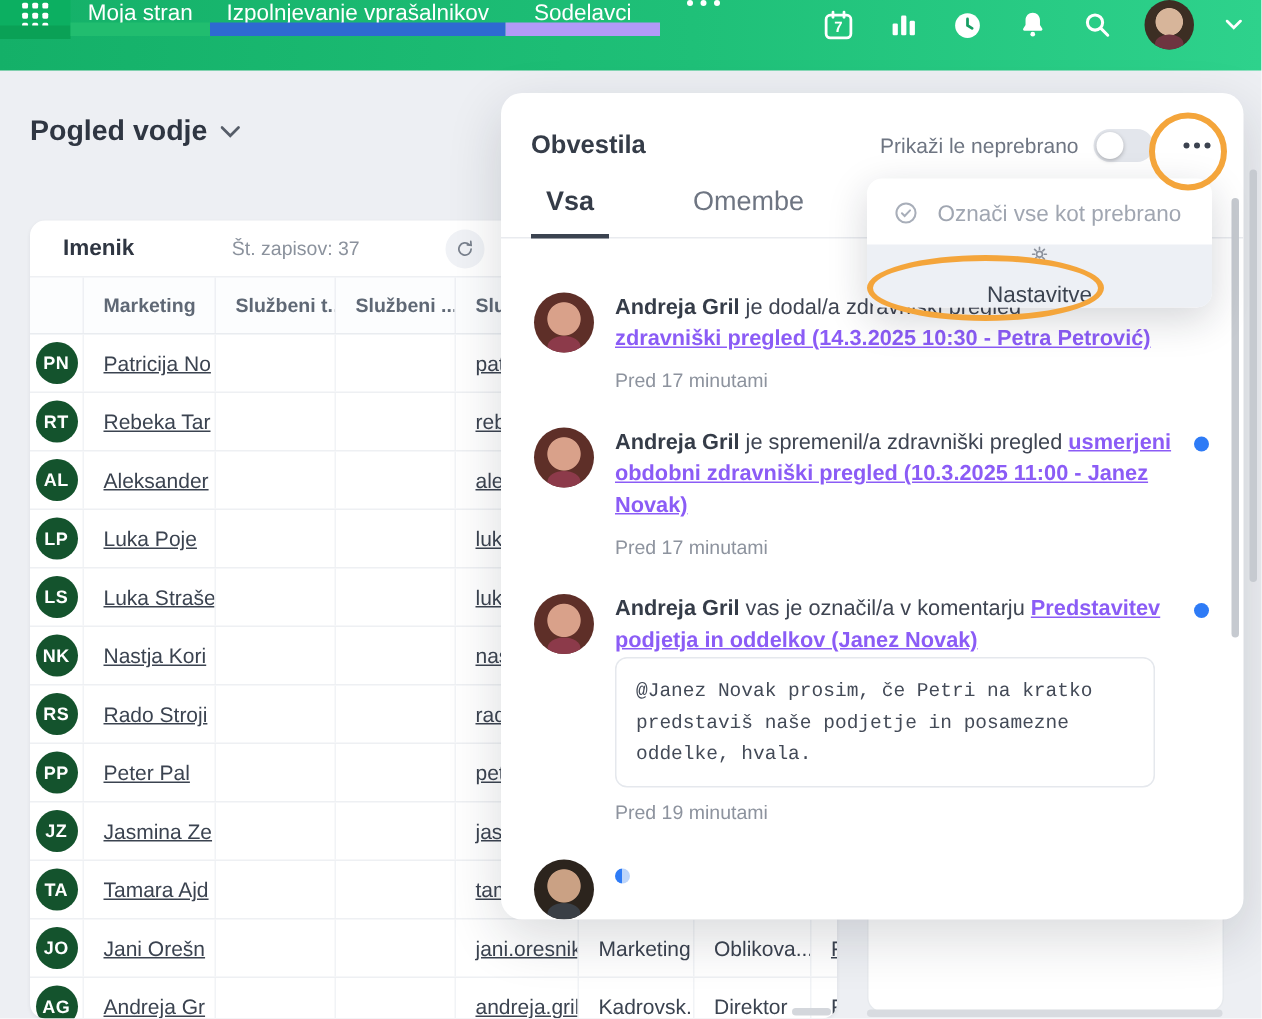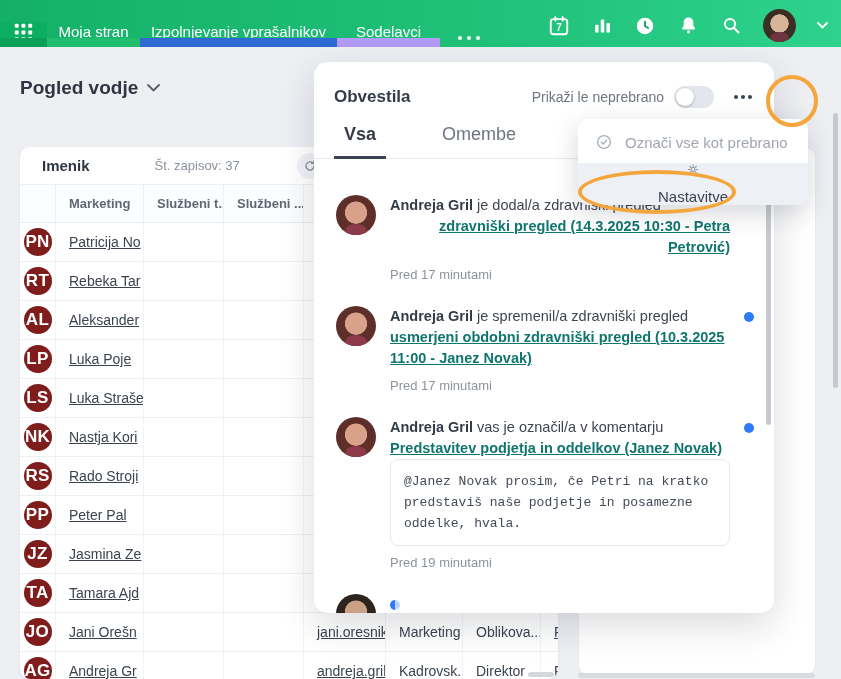--- a/index.html
+++ b/index.html
@@ -4,21 +4,21 @@
 <style>
   html,body{margin:0;padding:0;}
   body{
     width:841px;height:679px;position:relative;overflow:hidden;
     background:#edeff3;font-family:"Liberation Sans",sans-serif;
     -webkit-font-smoothing:antialiased;
   }
   
   .nav{position:absolute;top:0;left:0;width:841px;height:47px;
     background:linear-gradient(90deg,#14b068 0%,#1fc078 55%,#2ed28c 100%);
-    display:flex;align-items:flex-end;z-index:5;}
+    display:flex;align-items:flex-start;z-index:5;}
   .nav-grid{width:47px;background:#0caf61;position:relative;display:flex;align-items:center;justify-content:center;cursor:pointer;}
   .nav-grid::after{content:"";position:absolute;left:0;right:0;bottom:0;height:9px;background:#0aa156;}
   .nav-tab{position:relative;color:#fff;font-size:15px;display:flex;align-items:center;justify-content:center;padding-bottom:7px;white-space:nowrap;cursor:pointer;}
   .nav-tab::after{content:"";position:absolute;bottom:0;left:0;right:0;height:9px;}
   .t1{width:93px}.t1::after{background:#21bd6f}
   .t2{width:197px}.t2::after{background:#2e6ad1}
   .t3{width:103px}.t3::after{background:#b29af7}
   .nav-more{display:flex;align-items:center;gap:5px;margin-left:10px;padding:0 8px 7px;cursor:pointer;}
   .nav-more i{width:4px;height:4px;border-radius:50%;background:#fff;}
   .nav-right{margin-left:auto;display:flex;align-items:center;gap:21px;padding-right:13px;padding-bottom:5px;}
@@ -41,31 +41,31 @@
     display:flex;align-items:center;justify-content:center;cursor:pointer;}
   .dir-cols,.dir-row{display:grid;grid-template-columns:35px 88px 80px 80px 82px 77px 78px 18px;}
   .dir-cols{height:37px;border-bottom:1px solid #e9ecf0;border-top:1px solid #eef0f3;background:#fcfdfe;}
   .dir-cols .c{display:flex;align-items:center;padding-left:13px;font-size:13px;font-weight:700;color:#5f6875;
     border-left:1px solid #eef0f4;white-space:nowrap;overflow:hidden;}
   .dir-cols .c:first-child{border-left:none;}
   .dir-row{height:38px;border-bottom:1px solid #eef0f3;}
   .cell{display:flex;align-items:center;padding-left:13px;font-size:14px;color:#3b4350;
     border-left:1px solid #f1f3f6;white-space:nowrap;overflow:hidden;}
   .cell:first-child{border-left:none;justify-content:center;padding-left:0;}
-  .av{width:28px;height:28px;border-radius:50%;background:#7f1d1d;color:#fff;font-size:17px;font-weight:700;
+  .av{width:28px;height:28px;border-radius:50%;background:#14532d;color:#fff;font-size:12px;font-weight:700;
     display:flex;align-items:center;justify-content:center;letter-spacing:.3px;}
   .lnk{text-decoration:underline;cursor:pointer;}
   .dir-hscroll{position:absolute;right:4px;bottom:2px;width:26px;height:5px;border-radius:3px;background:#d4d7dc;}
   
   .side-widget{position:absolute;left:578px;top:147px;width:236px;height:526px;background:#fff;
     border:1px solid #e7eaee;border-radius:10px;z-index:1;}
   .side-scroll{position:absolute;left:578px;top:673px;width:237px;height:5px;background:#d8dbe0;border-radius:3px;z-index:1;}
   .pg-scroll{position:absolute;left:833px;top:113px;width:5px;height:275px;background:#c6cad0;border-radius:3px;z-index:15;}
   
-  .panel{position:absolute;left:314px;top:62px;width:460px;height:551px;background:#fff;border-radius:14px;
+  .panel{position:absolute;left:334px;top:62px;width:495px;height:551px;background:#fff;border-radius:14px;
     box-shadow:0 12px 36px rgba(22,28,45,.16);overflow:hidden;z-index:10;}
   .panel-head{display:flex;align-items:center;padding:24px 18px 0 20px;}
   .panel-title{font-size:17px;font-weight:800;color:#353c48;}
   .panel-spacer{flex:1;}
   .filter-label{font-size:14px;color:#6e7582;margin-right:10px;white-space:nowrap;}
   .toggle{width:40px;height:22px;border-radius:11px;background:#e3e6ec;position:relative;cursor:pointer;flex:0 0 40px;}
   .toggle::after{content:"";position:absolute;left:2px;top:2px;width:18px;height:18px;background:#fff;border-radius:50%;
     box-shadow:0 1px 3px rgba(0,0,0,.25);}
   .more-btn{display:flex;align-items:center;gap:3px;margin-left:16px;padding:8px 4px;cursor:pointer;}
   .more-btn i{width:4px;height:4px;border-radius:50%;background:#3c4350;}
@@ -76,21 +76,21 @@
   .plist{position:relative;height:454px;overflow:hidden;padding:36px 20px 0 22px;box-sizing:border-box;}
   .n-item{display:flex;gap:14px;margin-bottom:24px;}
   .n-av{width:40px;height:40px;flex:0 0 40px;border-radius:50%;position:relative;overflow:hidden;}
   .ph.female{background:radial-gradient(circle at 50% 44%,#d9a18a 0 36%,#5e2f28 38%);}
   .ph.female::after{content:"";position:absolute;left:22%;right:22%;bottom:-8%;height:36%;border-radius:50% 50% 0 0;background:#8c3a4a;}
   .ph.male{background:radial-gradient(circle at 50% 44%,#caa184 0 36%,#2c241d 38%);}
   .ph.male::after{content:"";position:absolute;left:22%;right:22%;bottom:-8%;height:36%;border-radius:50% 50% 0 0;background:#3a3f46;}
   .n-body{flex:1;max-width:372px;}
   .n-text{font-size:14.5px;line-height:21px;color:#3f4552;}
   .n-actor{font-weight:700;color:#353c48;}
-  .n-link{font-weight:700;text-decoration:underline;color:#0f766e;cursor:pointer;text-align:right;}
+  .n-link{font-weight:700;text-decoration:underline;color:#8b5cf6;cursor:pointer;text-align:right;}
   .n-link.block{display:inline-block;}
   .n-comment{border:1px solid #e5e8ed;border-radius:8px;padding:11px 13px;
     font-size:13px;line-height:21px;color:#434a57;max-width:332px;font-family:Liberation Mono, monospace;}
   .n-time{margin-top:9px;font-size:13px;color:#8d939e;}
   .n-dot{width:10px;height:10px;border-radius:50%;margin-top:6px;flex:0 0 10px;}
   .n-dot.unread{background:#2e7bf6;}
   .n-dot.half{background:linear-gradient(90deg,#2e7bf6 50%,#bdd5fa 50%);}
   .panel-scroll{position:absolute;right:3px;top:70px;width:5px;height:293px;background:#c6cad0;border-radius:3px;z-index:12;}
   
   .menu{position:absolute;left:578px;top:119px;width:230px;background:#fff;border-radius:10px;

